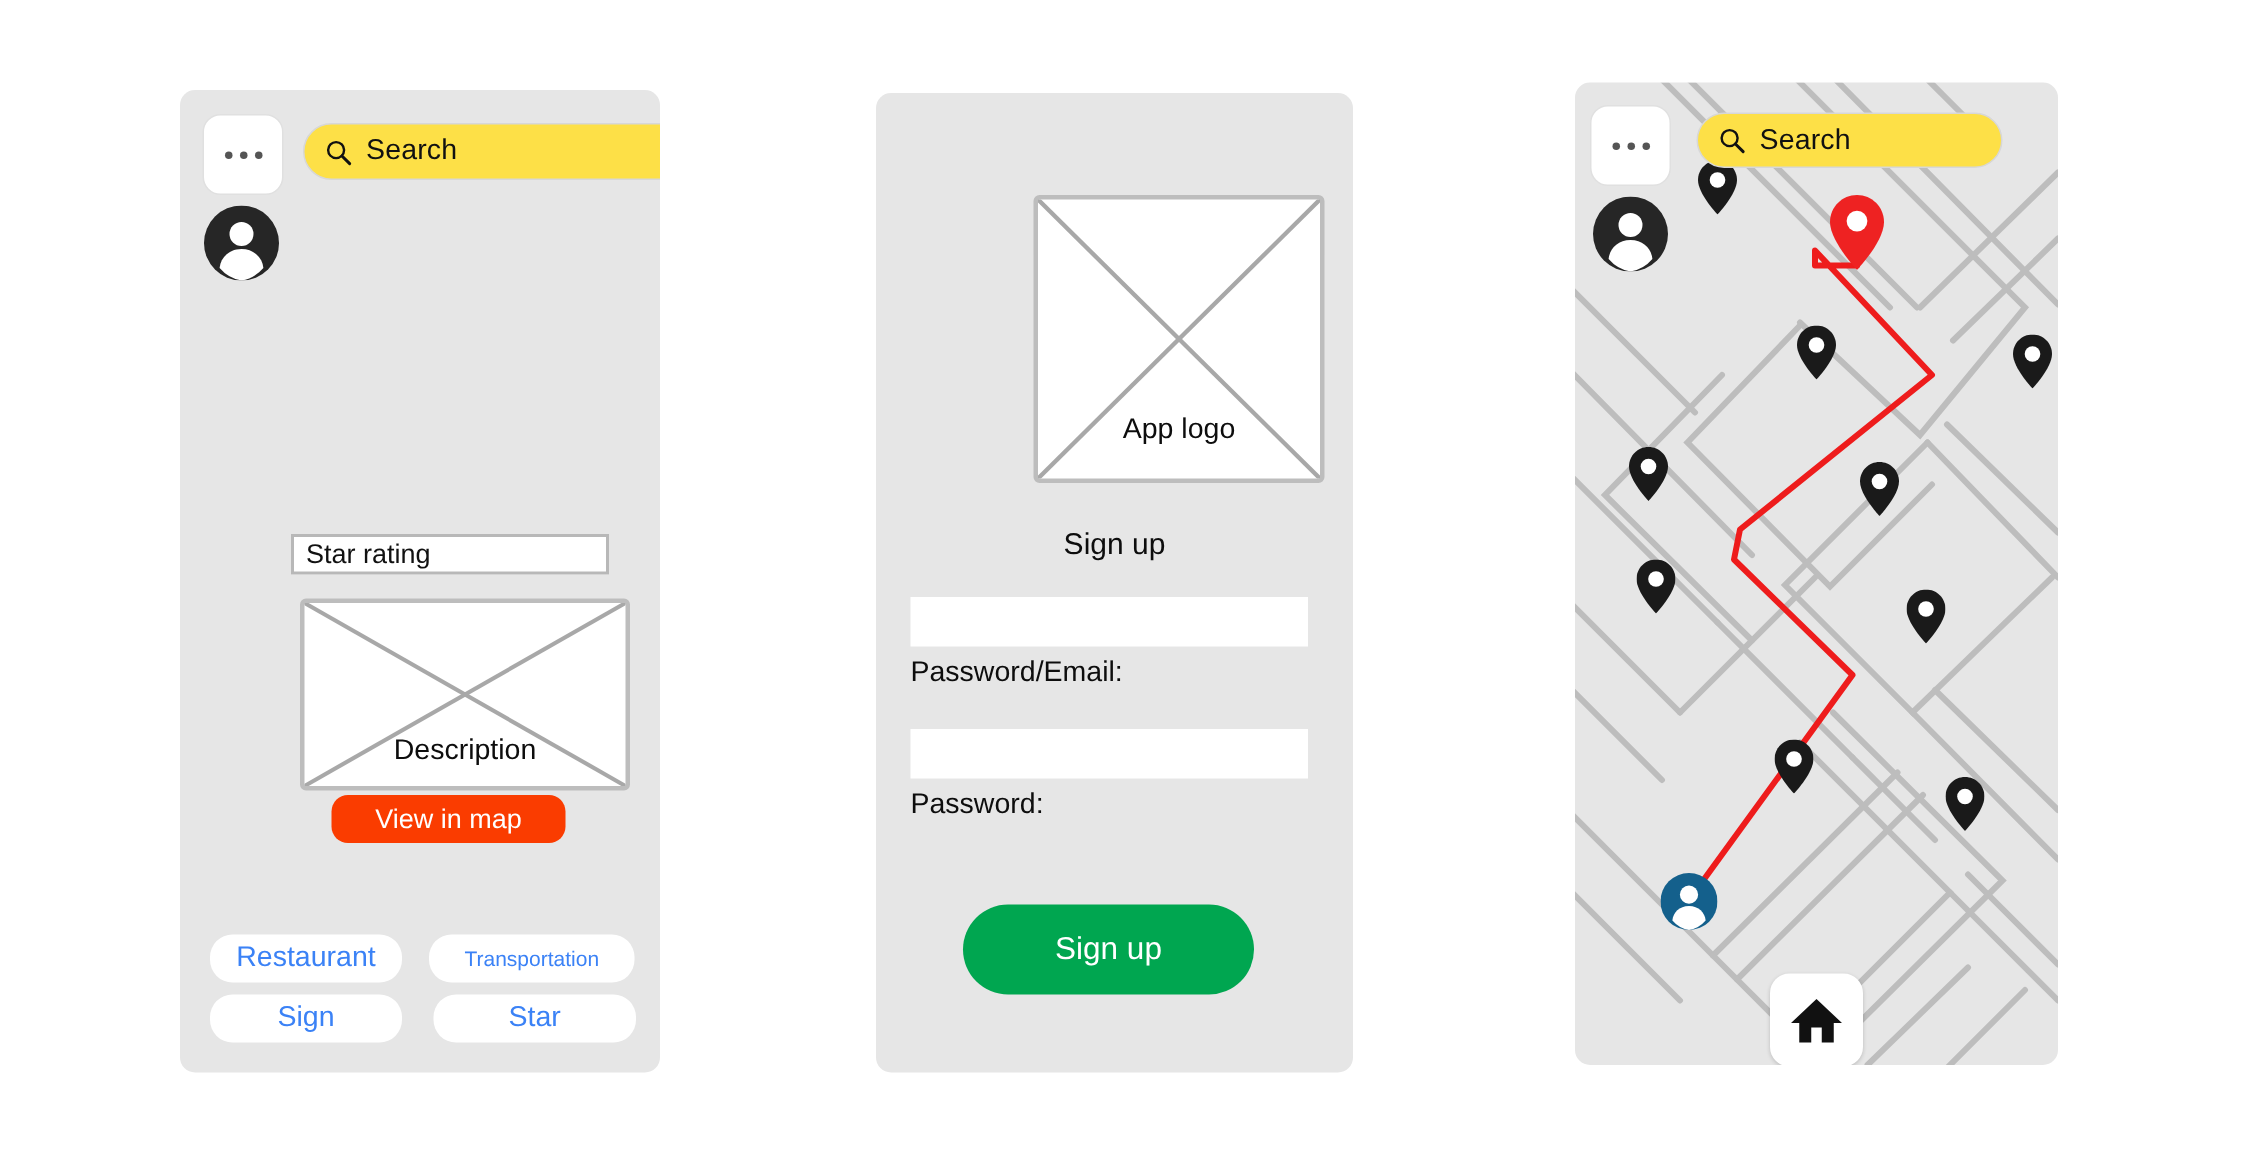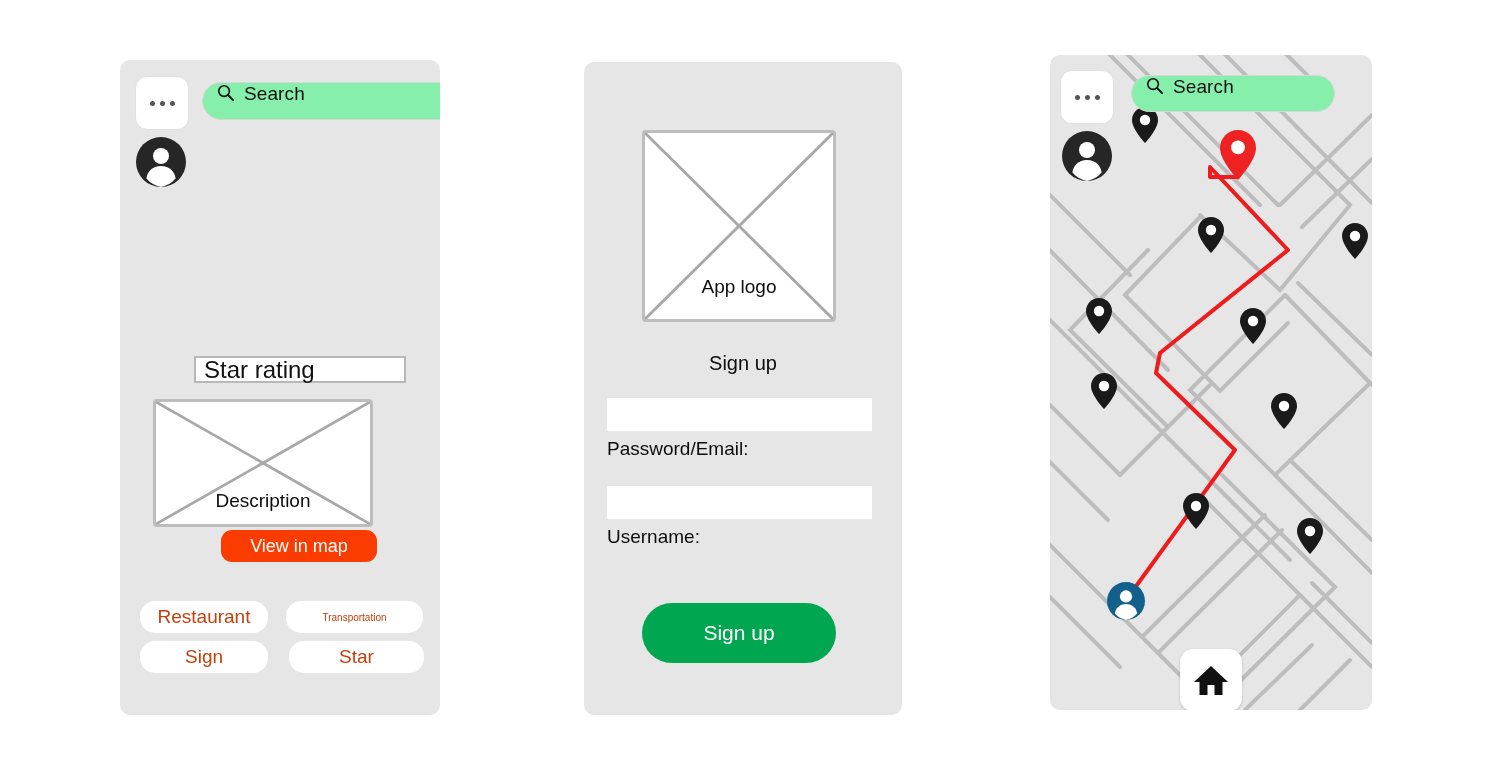--- a/index.html
+++ b/index.html
@@ -43,41 +43,43 @@
   }
   .menu-dot {
     width: 5px;
     height: 5px;
     border-radius: 50%;
     background: #555555;
   }
   .avatar { position: absolute; }
   .searchbar {
     position: absolute;
-    background: #86efac;
+    background: #fde047;
     border: 1px solid #d7d7d7;
     border-radius: 19px;
     display: flex;
+    align-items: center;
     padding-left: 13px;
     box-sizing: border-box;
     gap: 9px;
   }
   .searchbar .search-text {
     font-size: 19px;
     color: #111111;
     letter-spacing: .1px;
   }
 
   
   .ph-box {
     position: absolute;
     background: #ffffff;
     border: 3px solid #bdbdbd;
     border-radius: 4px;
     box-sizing: border-box;
+    margin-left: 47px;
   }
   .ph-box .x-lines {
     position: absolute;
     inset: 0;
     width: 100%;
     height: 100%;
     display: block;
   }
   .ph-label {
     position: absolute;
@@ -91,21 +93,21 @@
   
   .field {
     position: absolute;
     background: #ffffff;
     box-sizing: border-box;
     display: flex;
     align-items: center;
   }
   .field.bordered { border: 2px solid #b8b8b8; }
   .field .field-text {
-    font-size: 24px;
+    font-size: 18px;
     color: #111111;
     padding-left: 8px;
   }
 
   
   .pill-btn {
     position: absolute;
     border: none;
     border-radius: 18px;
     display: flex;
@@ -116,25 +118,26 @@
     padding: 16px;
   }
   .btn-map {
     background: #fa3c00;
     color: #ffffff;
     font-size: 18px;
     border-radius: 11px;
   }
   .chip {
     background: #ffffff;
-    color: #c2410c;
+    color: #3b82f6;
     font-size: 19px;
     border-radius: 15px;
-  }
-  .chip.small { font-size: 10px; }
+    margin-top: 22px;
+  }
+  .chip.small { font-size: 14px; }
   .btn-signup {
     background: #00a650;
     color: #ffffff;
     font-size: 21px;
     border-radius: 30px;
   }
 
   .form-label {
     position: absolute;
     font-size: 19px;
@@ -230,21 +233,21 @@
     <div class="section-title" style="top:290px;">Sign up</div>
 
     <div class="field" style="left:23px; top:336px; width:265px; height:33px;">
       <span class="field-text"></span>
     </div>
     <div class="form-label" style="left:23px; top:376px;">Password/Email:</div>
 
     <div class="field" style="left:23px; top:424px; width:265px; height:33px;">
       <span class="field-text"></span>
     </div>
-    <div class="form-label" style="left:23px; top:464px;">Username:</div>
+    <div class="form-label" style="left:23px; top:464px;">Password:</div>
 
     <button class="pill-btn btn-signup" style="left:58px; top:541px; width:194px; height:60px;">Sign up</button>
   </div>
 
   <div class="panel" id="panel-map">
 
     <svg class="map-svg" viewBox="0 0 322 655" preserveAspectRatio="none">
       <g stroke="#bdbdbd" stroke-width="4" fill="none" stroke-linecap="round">
         <path d="M40 -20 L210 150"></path>
         <path d="M58 -20 L228 150"></path>

